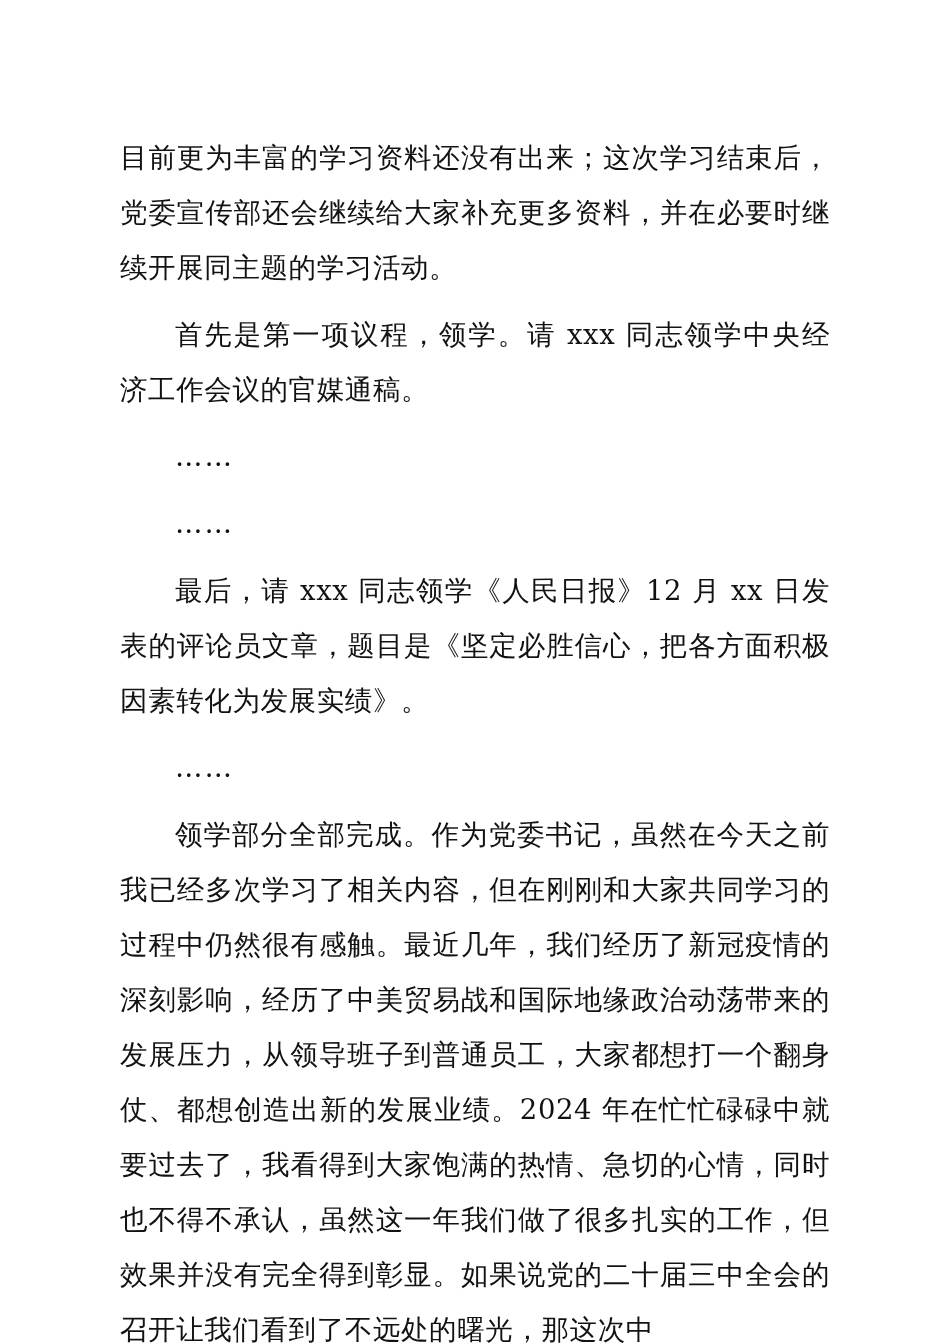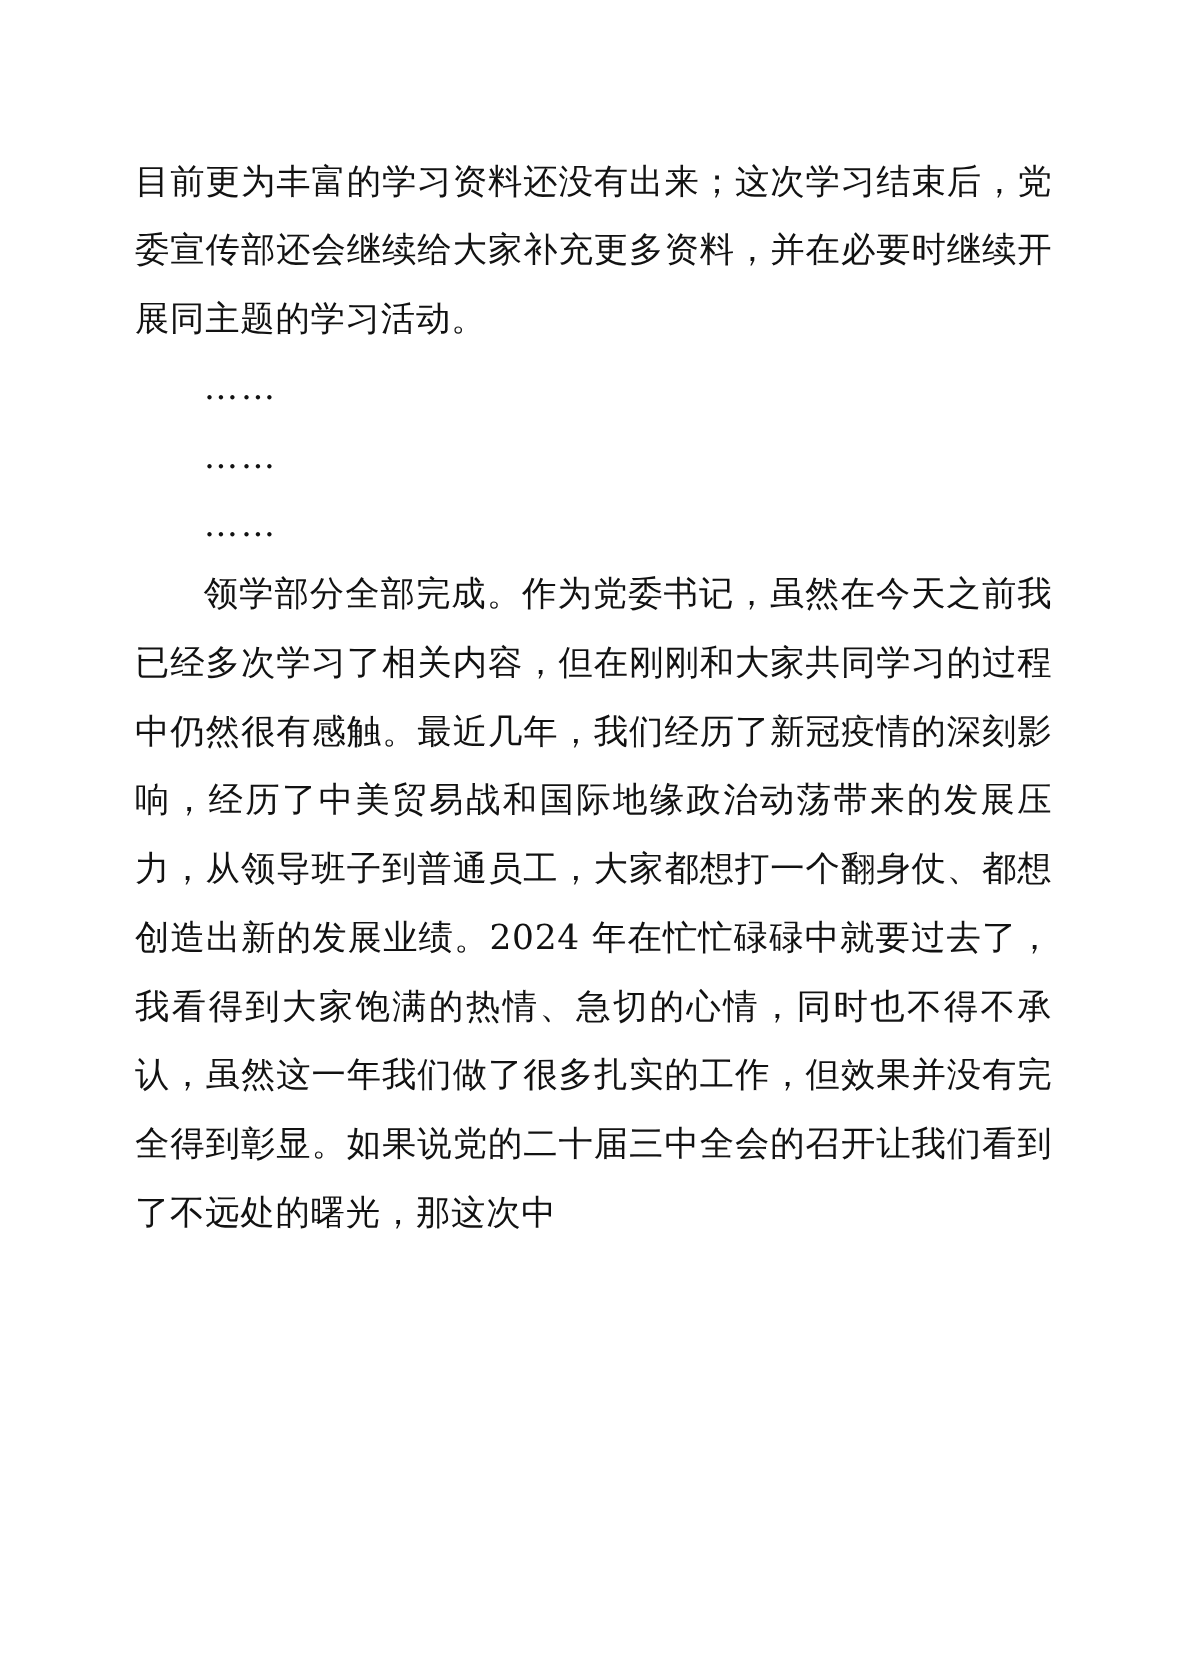--- a/index.html
+++ b/index.html
@@ -24,36 +24,38 @@
   }
   .doc-body {
     font-size: 27.5px;
     line-height: 55px;
     letter-spacing: 0.6px;
     text-align: justify;
     text-justify: inter-ideograph;
     color: #121212;
   }
   .para {
-    margin: 0;
+    margin: 12px;
     text-indent: 0;
     white-space: normal;
   }
   .para.indent {
     text-indent: 2em;
   }
   .para.dots {
     text-indent: 2em;
     letter-spacing: 2px;
   }
 </style>
 </head>
 <body>
 
 <div class="page">
   <div class="doc-body">
     <p class="para">目前更为丰富的学习资料还没有出来；这次学习结束后，党委宣传部还会继续给大家补充更多资料，并在必要时继续开展同主题的学习活动。</p>
+    <p class="para indent">首先是第一项议程，领学。请 xxx 同志领学中央经济工作会议的官媒通稿。</p>
     <p class="para dots">……</p>
     <p class="para dots">……</p>
+    <p class="para indent">最后，请 xxx 同志领学《人民日报》12 月 xx 日发表的评论员文章，题目是《坚定必胜信心，把各方面积极因素转化为发展实绩》。</p>
     <p class="para dots">……</p>
     <p class="para indent">领学部分全部完成。作为党委书记，虽然在今天之前我已经多次学习了相关内容，但在刚刚和大家共同学习的过程中仍然很有感触。最近几年，我们经历了新冠疫情的深刻影响，经历了中美贸易战和国际地缘政治动荡带来的发展压力，从领导班子到普通员工，大家都想打一个翻身仗、都想创造出新的发展业绩。2024 年在忙忙碌碌中就要过去了，我看得到大家饱满的热情、急切的心情，同时也不得不承认，虽然这一年我们做了很多扎实的工作，但效果并没有完全得到彰显。如果说党的二十届三中全会的召开让我们看到了不远处的曙光，那这次中</p>
   </div>
 </div>
 
 </body></html>

